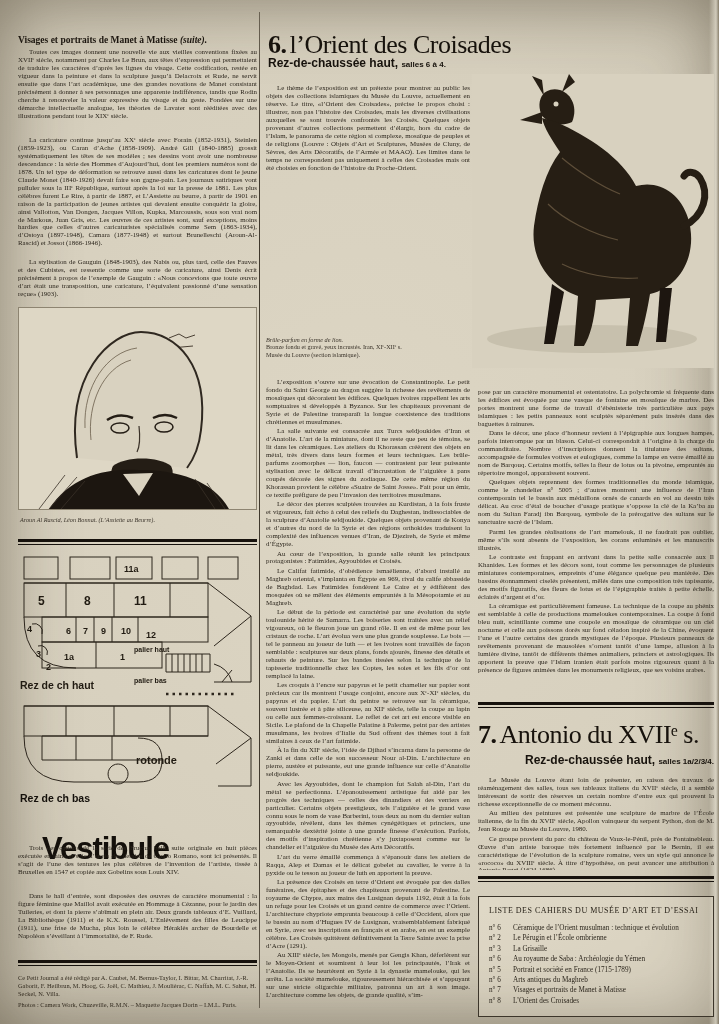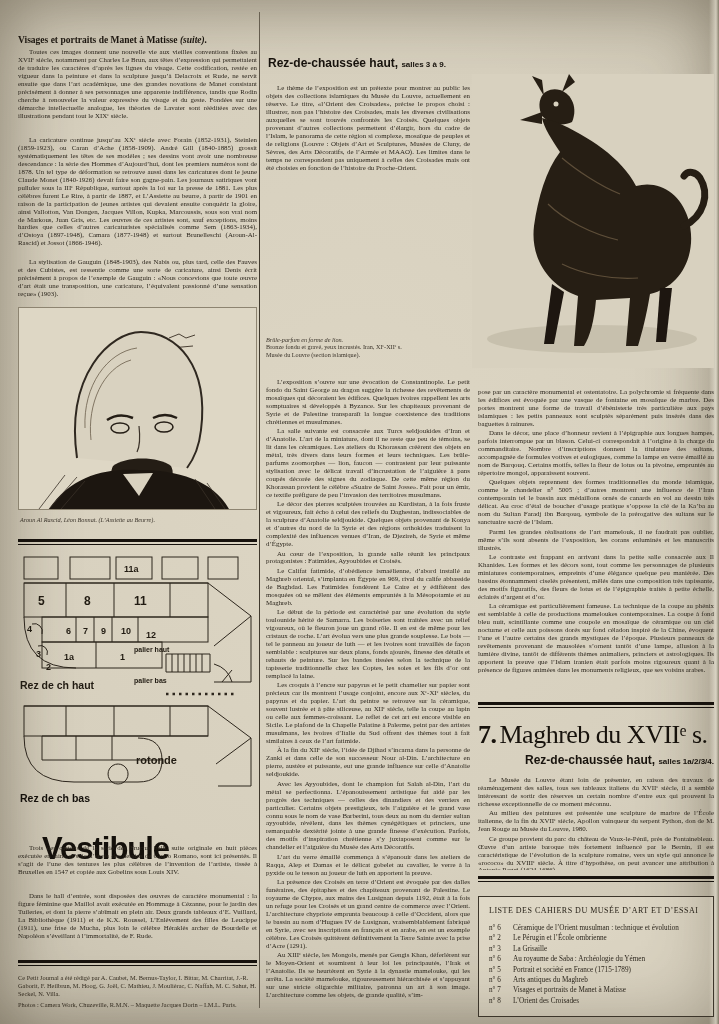--- a/index.html
+++ b/index.html
@@ -167,23 +167,26 @@
 
     <div class="rule2 lt-rule2"></div>
     <div class="lt-footer">
       <p>Ce Petit Journal a été rédigé par A. Caubet, M. Bernus-Taylor, I. Bittar, M. Charritat, J.-R. Gaborit, F. Heilbrun, M. Hoog, G. Joël, C. Mathieu, J. Moulièrac, C. Naffah, M. C. Sahut, H. Seckel, N. Villa.</p>
       <p>Photos : Camera Work, Chuzeville, R.M.N. – Maquette Jacques Dorin – I.M.L. Paris.</p>
     </div>
   </div>
 
   <div class="col-main">
 
+    <h1 class="bighead s6head">
+      <span class="num">6.</span><span>l’Orient des Croisades</span>
+    </h1>
     <div class="subt s6sub">
       <span>Rez-de-chaussée haut,</span>
-      <span class="small">salles 3 à 9.</span>
+      <span class="small">salles 6 à 4.</span>
     </div>
 
     <p class="p s6intro clip">Le thème de l’exposition est un prétexte pour montrer au public les objets des collections islamiques du Musée du Louvre, actuellement en réserve. Le titre, «l’Orient des Croisades», précise le propos choisi : illustrer, non pas l’histoire des Croisades, mais les diverses civilisations auxquelles se sont trouvés confrontés les Croisés. Quelques objets provenant d’autres collections permettent d’élargir, hors du cadre de l’Islam, le panorama de cette région si complexe, mosaïque de peuples et de religions (Louvre : Objets d’Art et Sculptures, Musées de Cluny, de Sèvres, des Arts Décoratifs, de l’Armée et MAAO). Les limites dans le temps ne correspondent pas uniquement à celles des Croisades mais ont été choisies en fonction de l’histoire du Proche-Orient.</p>
 
     <figure class="lion">
       <svg width="242" height="294" viewBox="0 0 242 294">
         <rect x="0" y="0" width="242" height="294" fill="#d8d1bf"></rect>
         <ellipse cx="120" cy="265" rx="105" ry="14" fill="#c7c0ad"></ellipse>
         <path d="M72,22 L60,2 L70,6 Z" fill="#261e14"></path>
         <path d="M90,18 L97,0 L103,8 Z" fill="#261e14"></path>
@@ -227,21 +230,21 @@
         <p class="p">Dans le décor, une place d’honneur revient à l’épigraphie aux longues hampes, parfois interrompue par un blason. Celui-ci correspondait à l’origine à la charge du commanditaire. Nombre d’inscriptions donnent la titulature des sultans, accompagnée de formules votives et eulogiques, comme la lampe en verre émaillé au nom de Barqouq. Certains motifs, telles la fleur de lotus ou la pivoine, empruntés au répertoire mongol, apparaissent souvent.</p>
         <p class="p">Quelques objets reprennent des formes traditionnelles du monde islamique, comme le chandelier n° 5005 ; d’autres montrent une influence de l’Iran contemporain tel le bassin aux médaillons ornés de canards en vol au dessin très délicat. Au croc d’étal de boucher d’usage pratique s’oppose la clé de la Ka’ba au nom du Sultan Faradj ibn Barqouq, symbole de la prérogative des sultans sur le sanctuaire sacré de l’Islam.</p>
         <p class="p">Parmi les grandes réalisations de l’art mamelouk, il ne faudrait pas oublier, même s’ils sont absents de l’exposition, les corans enluminés et les manuscrits illustrés.</p>
         <p class="p">Le contraste est frappant en arrivant dans la petite salle consacrée aux Il Khanides. Les formes et les décors sont, tout comme les personnages de plusieurs miniatures contemporaines, empreints d’une élégance quelque peu maniérée. Des bassins étonnamment ciselés présentent, mêlés dans une composition très tapissante, des motifs figuratifs, des fleurs de lotus et de l’épigraphie traités à petite échelle, éclairés d’argent et d’or.</p>
         <p class="p">La céramique est particulièrement fameuse. La technique de la coupe au phénix est semblable à celle de productions mameloukes contemporaines. La coupe à fond bleu nuit, scintillante comme une coupole en mosaïque de céramique ou un ciel nocturne et celle aux poissons dorés sur fond céladon inspiré de la Chine, évoquent l’une et l’autre certains des grands mystiques de l’époque. Plusieurs panneaux de revêtements provenant de mausolées s’ornent tantôt d’une lampe, allusion à la lumière divine, tantôt de différents thèmes animaliers, princiers et astrologiques. Ils apportent la preuve que l’Islam iranien était parfois moins rigoureux quant à la présence de figures animées dans les monuments religieux, que ses voisins arabes.</p>
       </div>
 
       <div class="rule2"></div>
 
       <h1 class="bighead s7head">
-        <span class="num">7.</span><span>Maghreb du XVIIᵉ s.</span>
+        <span class="num">7.</span><span>Antonio du XVIIᵉ s.</span>
       </h1>
       <div class="subt s7sub">
         <span>Rez-de-chaussée haut,</span>
         <span class="small">salles 1a/2/3/4.</span>
       </div>
       <div class="s7text">
         <p class="p">Le Musée du Louvre étant loin de présenter, en raison des travaux de réaménagement des salles, tous ses tableaux italiens du XVIIᵉ siècle, il a semblé intéressant de sortir des réserves un certain nombre d’entre eux qui prouvent la richesse exceptionnelle de ce moment méconnu.</p>
         <p class="p">Au milieu des peintures est présentée une sculpture de marbre de l’École italienne, de la fin du XVIIᵉ siècle, Apollon vainqueur du serpent Python, don de M. Jean Rouge au Musée du Louvre, 1980.</p>
         <p class="p">Ce groupe provient du parc du château de Vaux-le-Pénil, près de Fontainebleau. Œuvre d’un artiste baroque très fortement influencé par le Bernin, il est caractéristique de l’évolution de la sculpture romaine, vers un style qui annonce le «rococo» du XVIIIᵉ siècle. À titre d’hypothèse, on peut avancer une attribution à Antonio Raggi (1624-1686).</p>
       </div>

